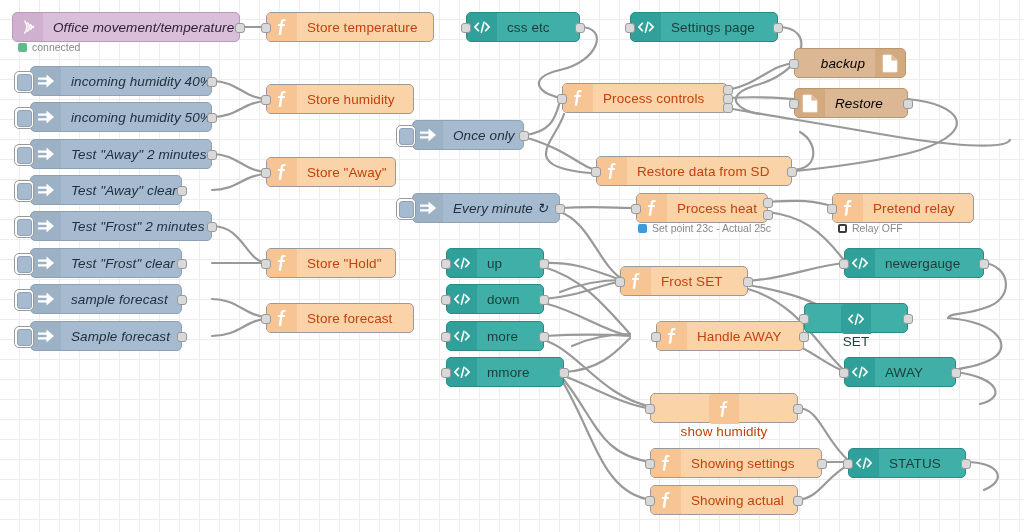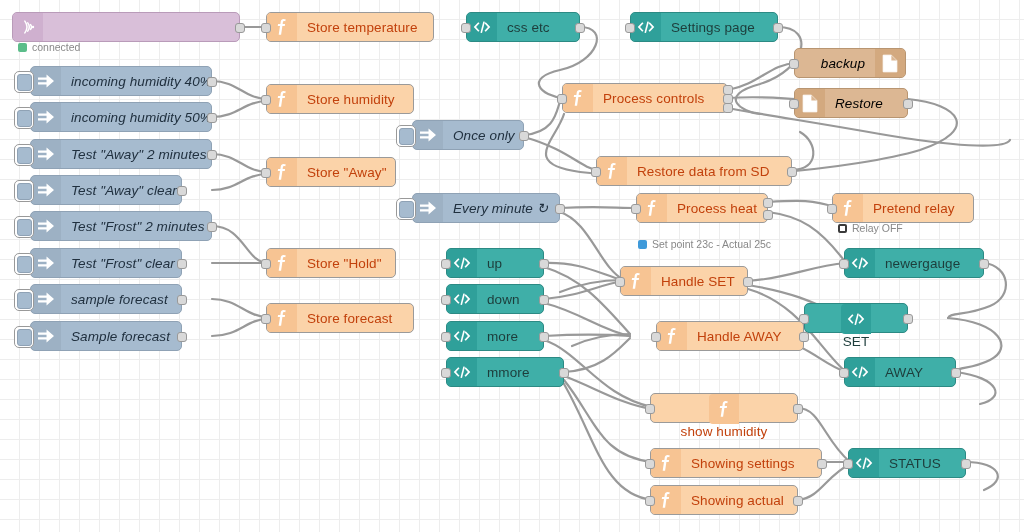--- a/index.html
+++ b/index.html
@@ -199,20 +199,21 @@
         <div class="iconbox">
           <svg class="ic" width="18" height="18" viewBox="0 0 20 20">
             <g fill="none" stroke="#ffffff" stroke-width="1.7" stroke-linecap="round">
               <path d="M6.5 3.5A11 11 0 0 1 6.5 16.5"></path>
               <path d="M9.7 5.4A7.6 7.6 0 0 1 9.7 14.6"></path>
               <path d="M12.9 7.4A4.2 4.2 0 0 1 12.9 12.6"></path>
             </g>
             <circle cx="15.6" cy="10" r="1.3" fill="#ffffff"></circle>
           </svg>
         </div>
+        <div class="label">Office movement/temperature</div>
         <div class="port out" style="top: 10px;"></div>
       </div>
       <div class="node n-function" style="left: 266px; top: 12px; width: 168px;">
         <div class="iconbox">
           <svg class="ic" width="14" height="18" viewBox="0 0 14 18">
             <path d="M9.6 1.2c-2.2-.5-3.6.6-3.9 2.6l-.3 2.1H3.1l-.35 2.2h2.25l-1.3 8.7h2.4l1.3-8.7h2.35l.35-2.2H7.65l.28-1.85c.12-.85.65-1.2 1.5-1.05l.9.15.35-1.95z" fill="#ffffff"></path>
           </svg>
         </div>
         <div class="label">Store temperature</div>
         <div class="port in" style="top: 10px;"></div>
@@ -435,21 +436,21 @@
         <div class="label">up</div>
         <div class="port in" style="top: 10px;"></div>
         <div class="port out" style="top: 10px;"></div>
       </div>
       <div class="node n-function" style="left: 620px; top: 266px; width: 128px;">
         <div class="iconbox">
           <svg class="ic" width="14" height="18" viewBox="0 0 14 18">
             <path d="M9.6 1.2c-2.2-.5-3.6.6-3.9 2.6l-.3 2.1H3.1l-.35 2.2h2.25l-1.3 8.7h2.4l1.3-8.7h2.35l.35-2.2H7.65l.28-1.85c.12-.85.65-1.2 1.5-1.05l.9.15.35-1.95z" fill="#ffffff"></path>
           </svg>
         </div>
-        <div class="label">Handle SET</div>
+        <div class="label">Frost SET</div>
         <div class="port in" style="top: 10px;"></div>
         <div class="port out" style="top: 10px;"></div>
       </div>
       <div class="node n-template" style="left: 844px; top: 248px; width: 140px;">
         <div class="iconbox">
           <svg class="ic" width="20" height="14" viewBox="0 0 24 16">
             <path d="M7.5 2.2 2.1 8l5.4 5.8 1.5-1.4L4.9 8l4.1-4.4zM16.5 2.2 15 3.6 19.1 8 15 12.4l1.5 1.4L21.9 8z" fill="#ffffff"></path>
             <path d="M13.6 1.3 10.1 14.8l1.9.5L15.5 1.8z" fill="#ffffff"></path>
           </svg>
         </div>
@@ -595,21 +596,21 @@
         <div class="label">Showing actual</div>
         <div class="port in" style="top: 10px;"></div>
         <div class="port out" style="top: 10px;"></div>
       </div>
     </div>
   <div id="status-layer">
       <div class="status" style="left: 18px; top: 41px;">
         <span class="dot dot-green"></span>
         <span>connected</span>
       </div>
-      <div class="status" style="left: 638px; top: 238px; text-align: right;">
+      <div class="status" style="left: 638px; top: 222px; text-align: right;">
         <span class="dot dot-blue"></span>
         <span>Set point 23c - Actual 25c</span>
       </div>
       <div class="status" style="left: 838px; top: 222px;">
         <span class="dot dot-ring"></span>
         <span>Relay OFF</span>
       </div>
     </div>
 
 </div>

